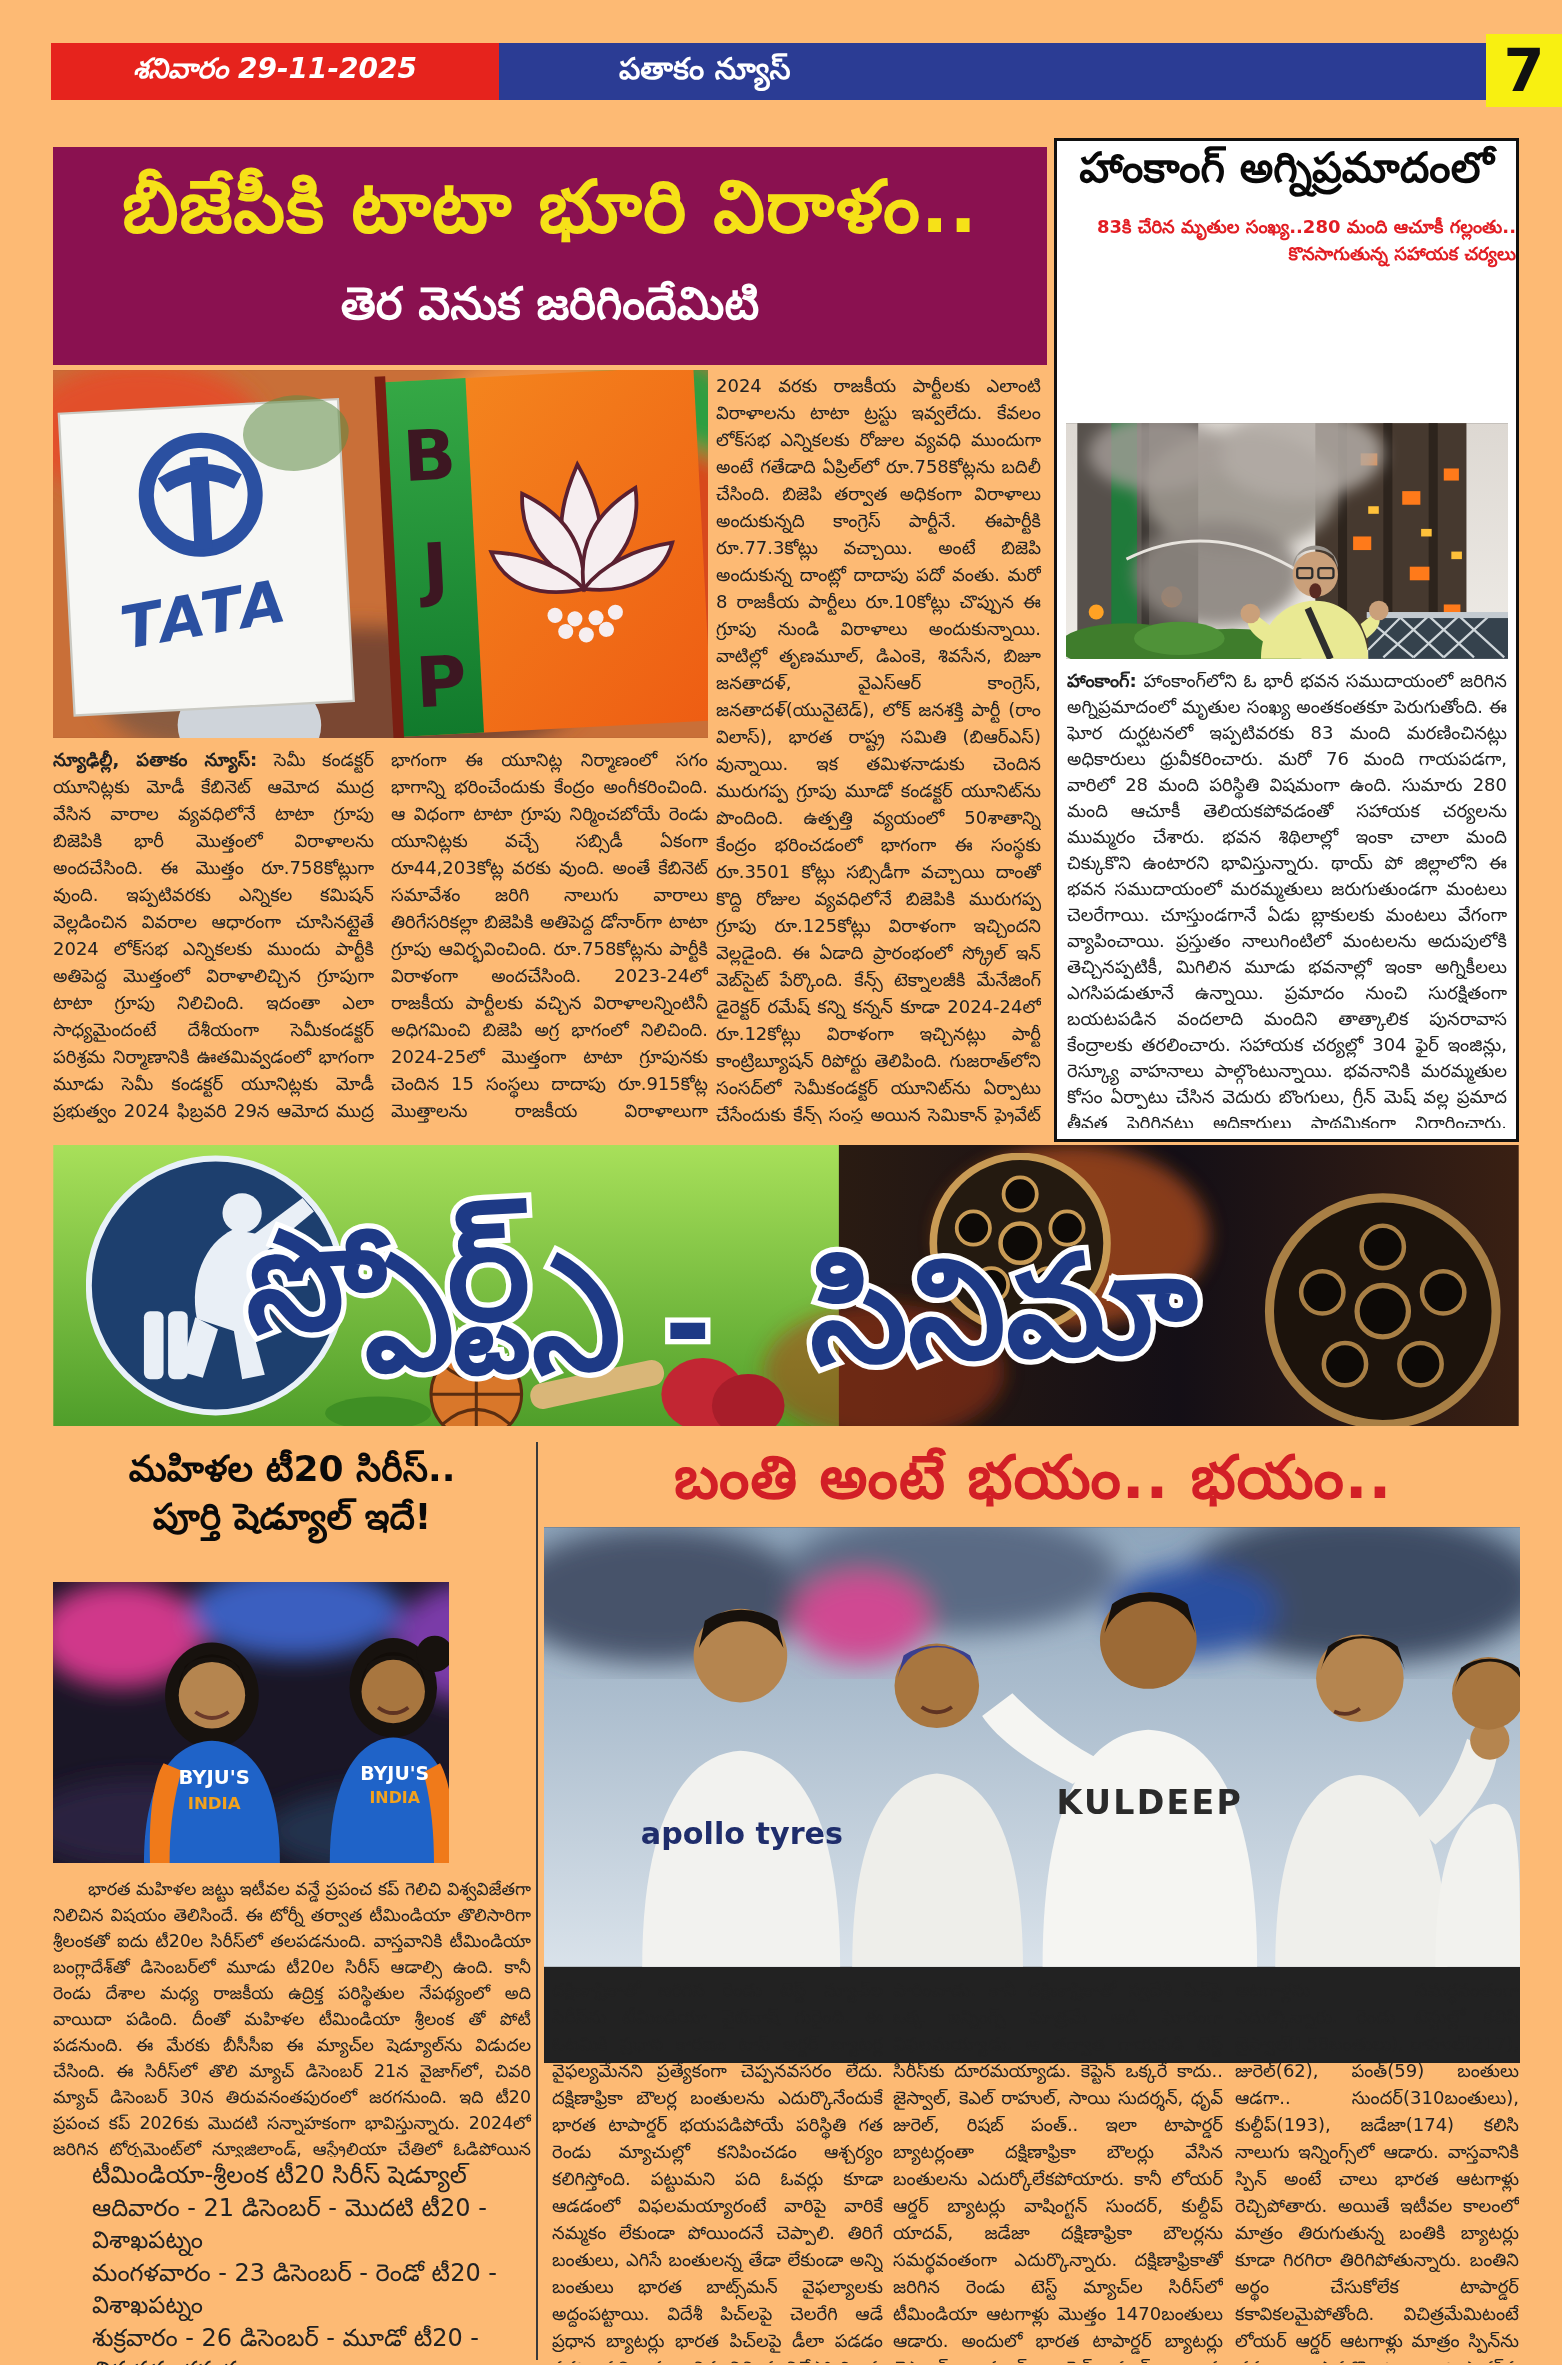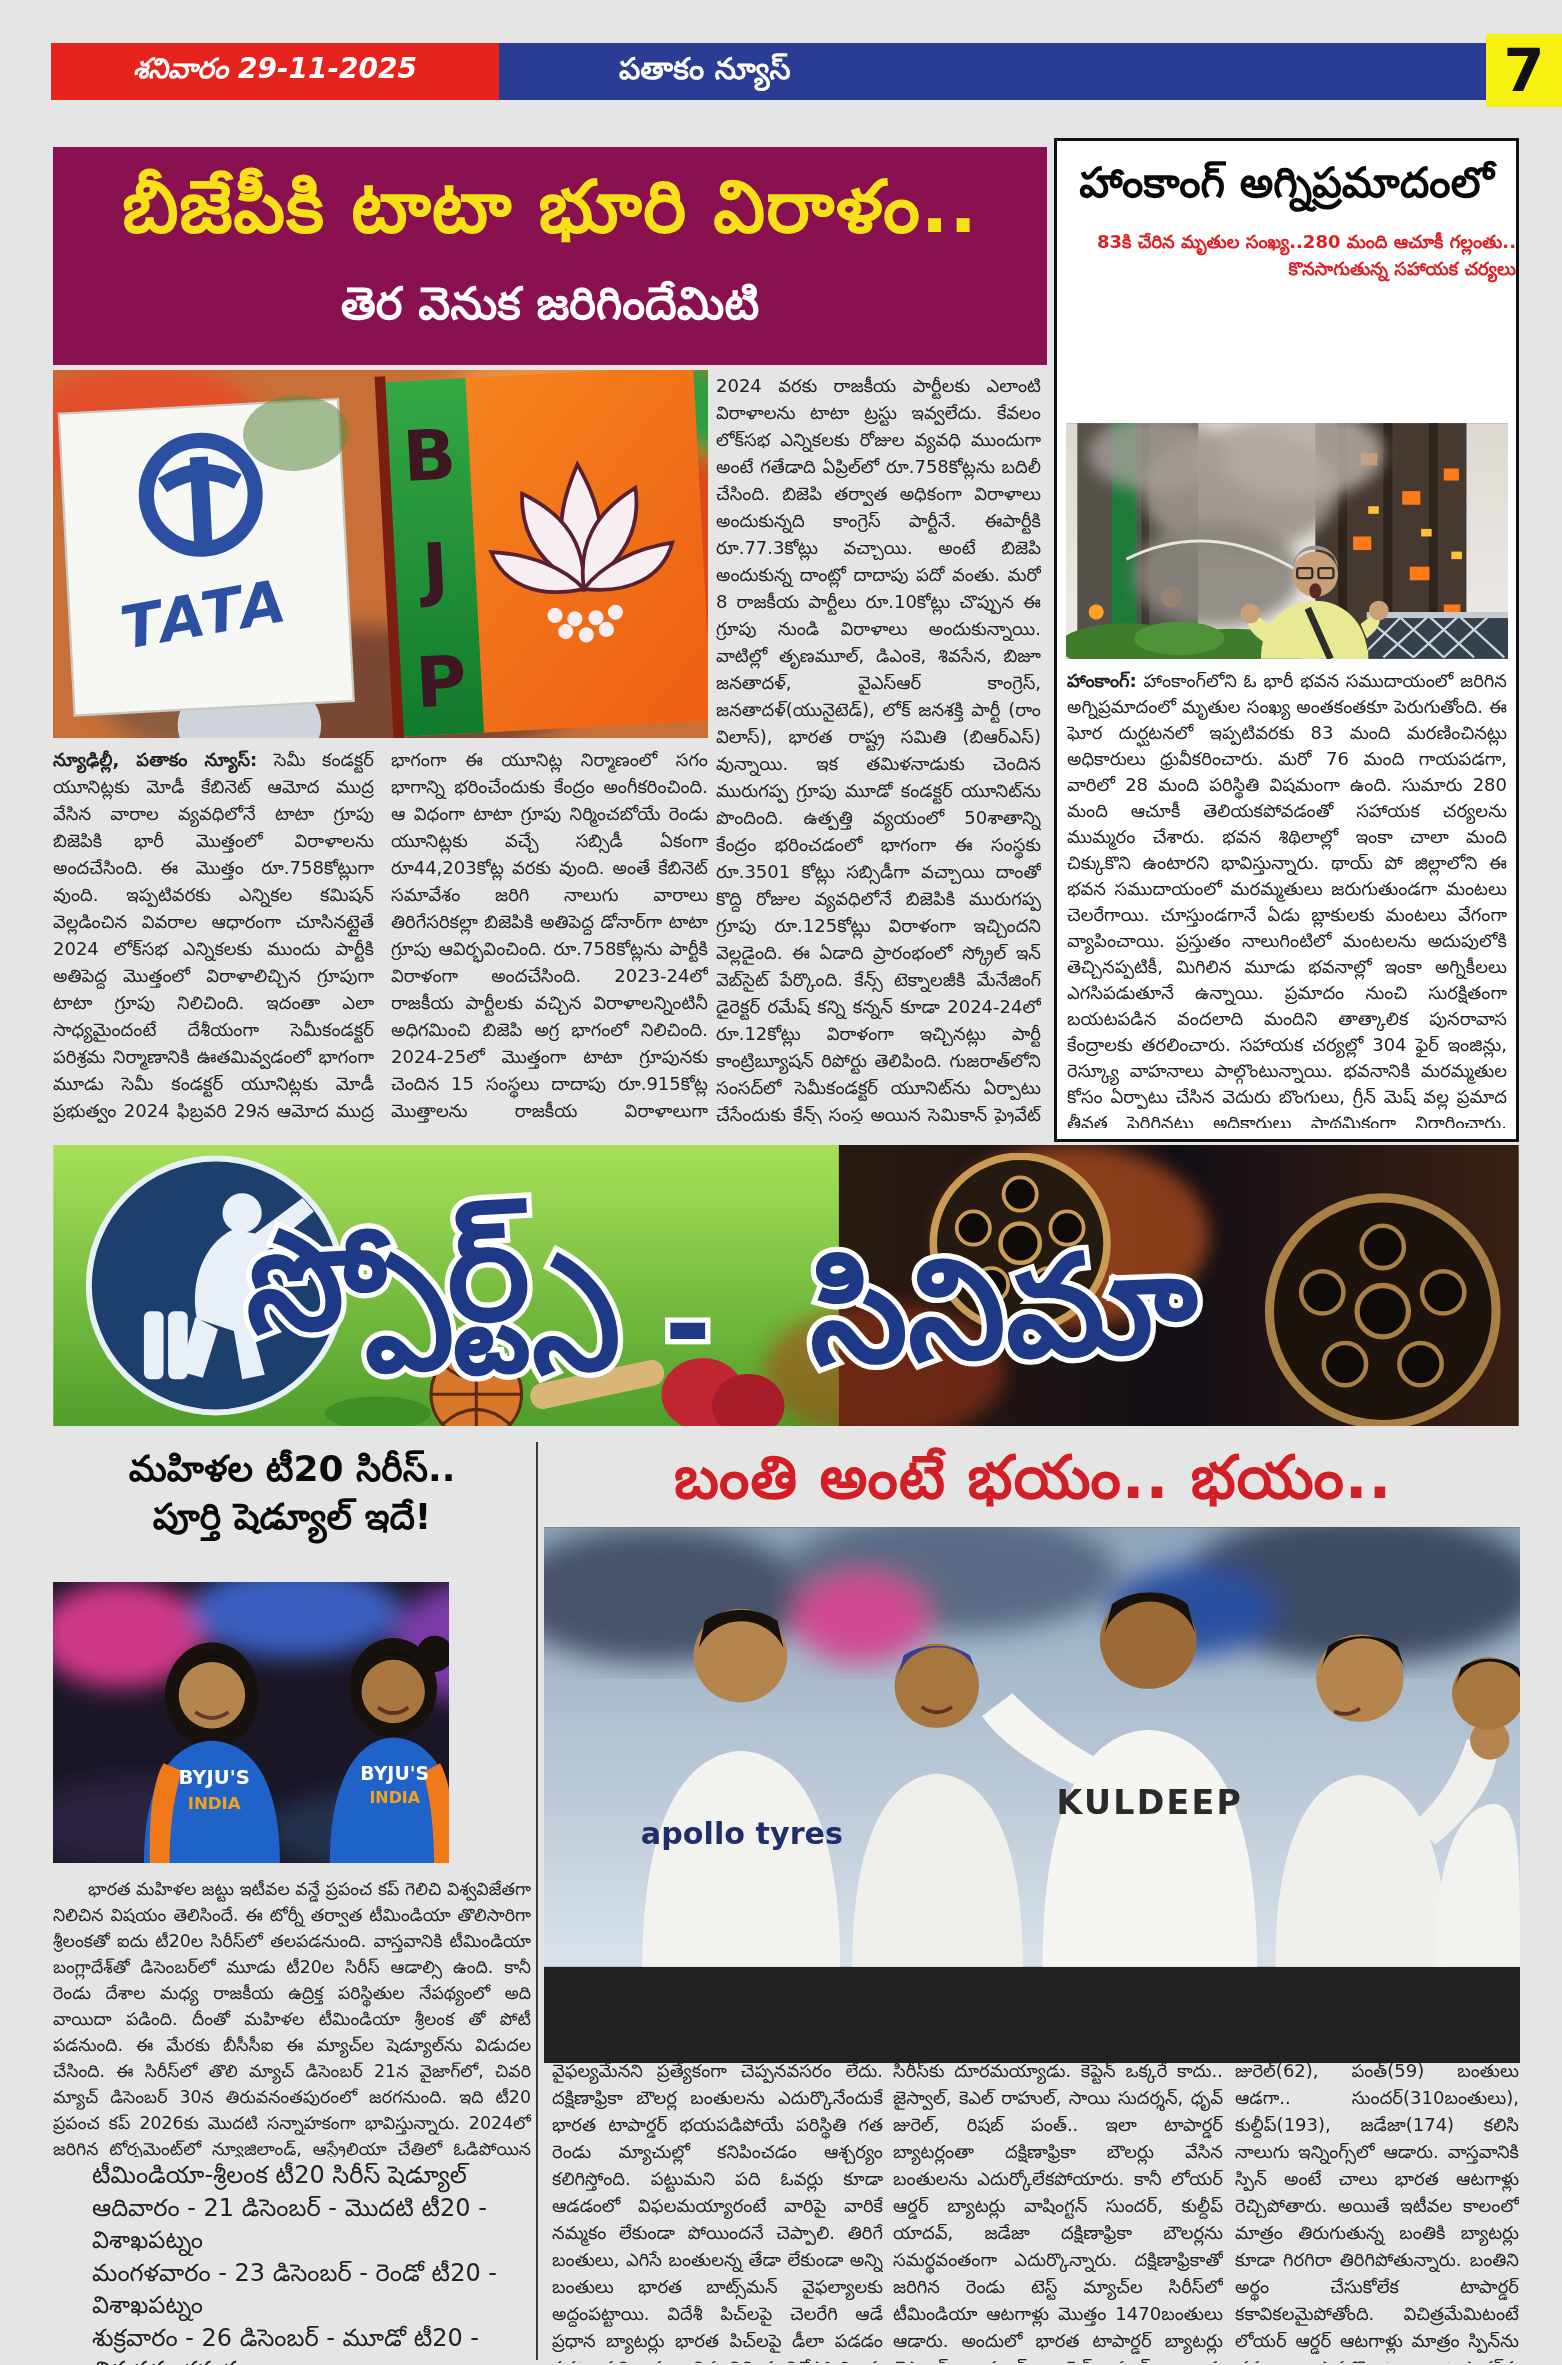--- a/index.html
+++ b/index.html
@@ -1,16 +1,16 @@
 <!DOCTYPE html>
 <html style="font-size:12px"><head>
 <meta charset="utf-8">
 <style>
   html,body{margin:0;padding:0;background:#ffffff;}
-  .page{position:relative;width:1562px;height:2366px;background:#e5e5e5;overflow:hidden;
+  .page{position:relative;width:1562px;height:2366px;background:#fdba74;overflow:hidden;
         font-family:"DejaVu Sans","Liberation Sans",sans-serif;color:#1c1c1c;}
   .abs{position:absolute;}
   
   .mast-red{left:51px;top:43px;width:448px;height:57px;background:#e6231d;color:#fff;
             display:flex;align-items:center;justify-content:center;font-size:28px;font-weight:bold;font-style:italic;}
   .mast-blue{left:499px;top:43px;width:987px;height:57px;background:#2b3c94;color:#fff;
              display:flex;align-items:center;font-size:30px;font-weight:bold;padding-left:120px;box-sizing:border-box;}
   .mast-page{left:1486px;top:34px;width:76px;height:73px;background:#f8f011;color:#111;
              display:flex;align-items:center;justify-content:center;font-size:59px;font-weight:bold;}
   
@@ -19,21 +19,21 @@
   .lead-h2{color:#ffffff;font-size:45px;font-weight:bold;margin-top:10.6px;}
   .photo{overflow:hidden;background:#222;}
   .lead-photo{left:53px;top:370px;width:655px;height:368px;}
   .body-txt{font-size:18px;line-height:27px;text-align:justify;color:#222;overflow:hidden;}
   .lead-c1{left:53px;top:746px;width:321px;height:378px;}
   .lead-c2{left:391px;top:746px;width:317px;height:378px;}
   .lead-c3{left:716px;top:372px;width:325px;height:752px;}
   .dl{font-weight:bold;}
   
   .hk-box{left:1054px;top:138px;width:465px;height:1004px;border:3px solid #111;box-sizing:border-box;background:#fff;}
-  .hk-h{margin-top:15px;text-align:center;font-size:42px;font-weight:bold;color:#090909;line-height:1.3;}
+  .hk-h{text-align:center;font-size:42px;font-weight:bold;color:#090909;line-height:1.3;}
   .hk-sub{text-align:right;color:#e21d23;font-weight:bold;font-size:18px;line-height:1.55;margin-top:17px;}
   .hk-photo{left:1066px;top:423px;width:442px;height:236px;}
   .hk-body{left:1067px;top:668px;width:440px;height:460px;font-size:18px;line-height:26px;}
   
   .banner{left:53px;top:1145px;width:1466px;height:281px;overflow:hidden;}
   
   .vdiv{left:536px;top:1442px;width:2.3px;height:918px;background:#3a3a3a;}
   
   .wm-h{left:53px;top:1445px;width:478px;text-align:center;font-size:36px;font-weight:bold;color:#0a0a0a;line-height:1.33;}
   .wm-photo{left:53px;top:1582px;width:396px;height:281px;}

